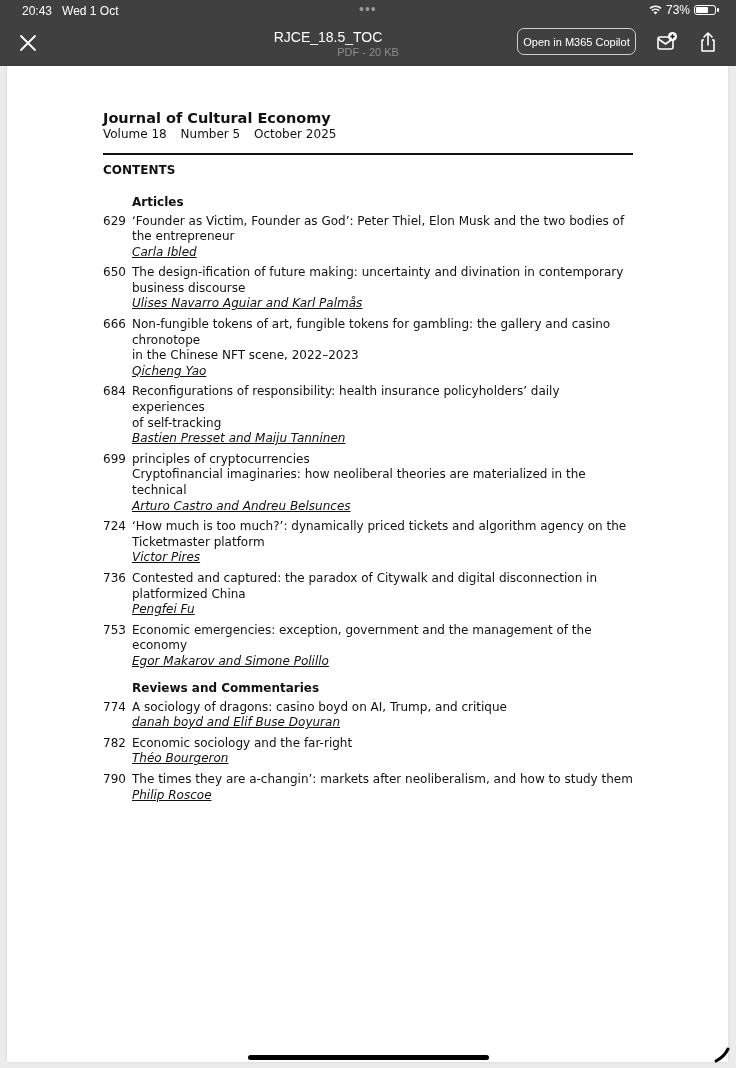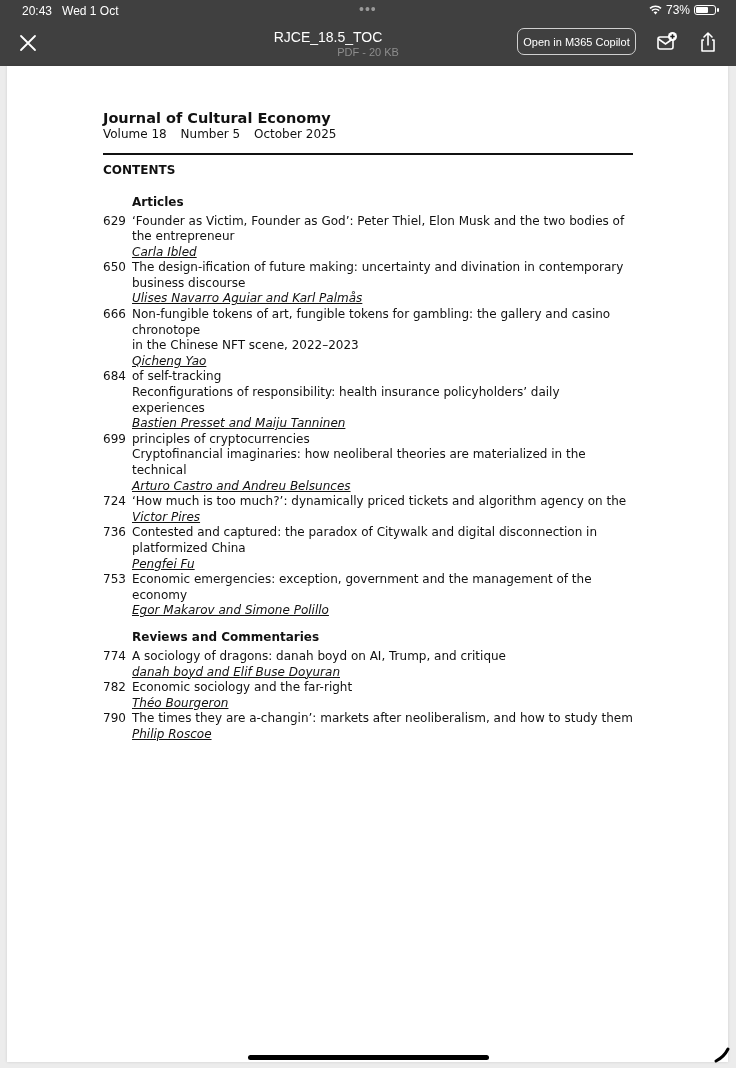--- a/index.html
+++ b/index.html
@@ -19,21 +19,21 @@
   .page{position:absolute;left:7px;top:66px;width:721px;height:996px;background:#fff;box-shadow:0 0 3px rgba(0,0,0,0.12);}
   .doc{position:absolute;left:96px;top:44px;width:530px;color:#111;font-family:"DejaVu Sans","Liberation Sans",sans-serif;}
   .journal-title{font-size:14.5px;font-weight:bold;line-height:17px;}
   .journal-meta{font-size:12px;line-height:15px;margin-top:0px;}
   .journal-meta span{margin-right:10px;}
   .rule{height:1.5px;background:#111;margin-top:11px;width:530px;}
   .contents{font-size:12px;font-weight:bold;margin-top:7px;line-height:16px;}
   .section{font-size:12px;font-weight:bold;margin-left:29px;line-height:16px;}
   .sec-articles{margin-top:16px;}
   .sec-reviews{margin-top:10px;}
-  .entry{position:relative;padding-left:29px;font-size:12px;line-height:15.6px;}
+  .entry{position:relative;padding-left:29px;font-size:12px;line-height:15.6px;margin-top:5px;}
   .entry .pg{position:absolute;left:0;top:0;}
   .entry .author{font-style:italic;text-decoration:underline;}
   .entry.first{margin-top:4px;}
   .home-bar{position:absolute;left:248px;top:1055px;width:241px;height:5px;background:#000;border-radius:3px;}
   .corner-mark{position:absolute;left:712px;top:1044px;width:20px;height:20px;}
 </style>
 </head>
 <body>
 
 <div class="topbar">
@@ -102,50 +102,51 @@
           <div class="author">Ulises Navarro Aguiar and Karl Palmås</div>
         </div>
         <div class="entry">
           <span class="pg">666</span>
           <div>Non-fungible tokens of art, fungible tokens for gambling: the gallery and casino chronotope</div>
           <div>in the Chinese NFT scene, 2022–2023</div>
           <div class="author">Qicheng Yao</div>
         </div>
         <div class="entry">
           <span class="pg">684</span>
+          <div>Reconfigurations of responsibility: health insurance policyholders’ daily experiences</div>
           <div>of self-tracking</div>
-          <div>Reconfigurations of responsibility: health insurance policyholders’ daily experiences</div>
           <div class="author">Bastien Presset and Maiju Tanninen</div>
         </div>
         <div class="entry">
           <span class="pg">699</span>
           <div>principles of cryptocurrencies</div>
           <div>Cryptofinancial imaginaries: how neoliberal theories are materialized in the technical</div>
           <div class="author">Arturo Castro and Andreu Belsunces</div>
         </div>
         <div class="entry">
           <span class="pg">724</span>
           <div>‘How much is too much?’: dynamically priced tickets and algorithm agency on the</div>
+          <div>Ticketmaster platform</div>
           <div class="author">Victor Pires</div>
         </div>
         <div class="entry">
           <span class="pg">736</span>
           <div>Contested and captured: the paradox of Citywalk and digital disconnection in</div>
           <div>platformized China</div>
           <div class="author">Pengfei Fu</div>
         </div>
         <div class="entry">
           <span class="pg">753</span>
           <div>Economic emergencies: exception, government and the management of the economy</div>
           <div class="author">Egor Makarov and Simone Polillo</div>
         </div>
         <div class="section sec-reviews">Reviews and Commentaries</div>
         <div class="entry first">
           <span class="pg">774</span>
-          <div>A sociology of dragons: danah boyd on AI, Trump, and critique</div>
+          <div>A sociology of dragons: casino boyd on AI, Trump, and critique</div>
           <div class="author">danah boyd and Elif Buse Doyuran</div>
         </div>
         <div class="entry">
           <span class="pg">782</span>
           <div>Economic sociology and the far-right</div>
           <div class="author">Théo Bourgeron</div>
         </div>
         <div class="entry">
           <span class="pg">790</span>
           <div>The times they are a-changin’: markets after neoliberalism, and how to study them</div>

